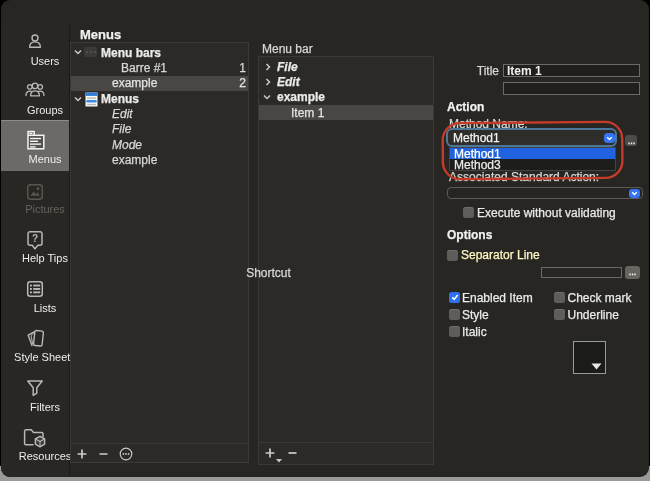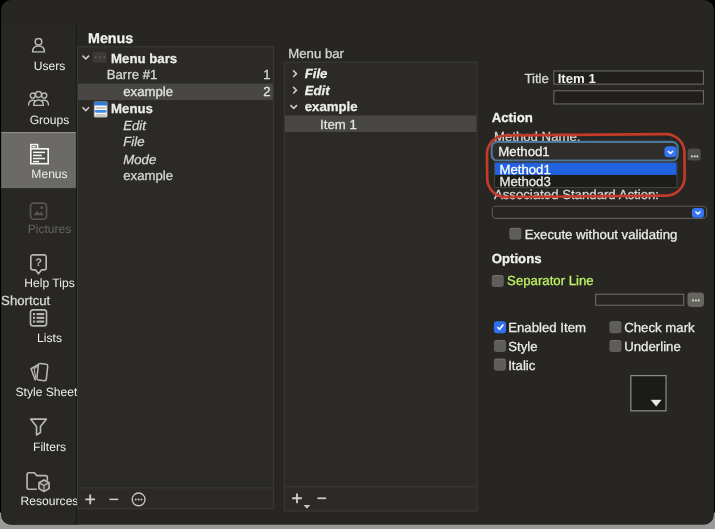--- a/index.html
+++ b/index.html
@@ -105,21 +105,21 @@
   <div class="box" style="left:69px;top:42px;width:179px;height:421px"></div>
   <div class="hl" style="left:70px;top:75.5px;width:177px;height:15.5px"></div>
   <svg class="ab" style="left:72px;top:48px" width="10" height="8" viewBox="0 0 10 8" fill="none" stroke="#c9c8c5" stroke-width="1.5">
       <path d="M2 2.5 l3 3 3-3"></path>
     </svg>
   <div class="ab" style="left:83px;top:47px;width:13px;height:10px;border-radius:2px;background:#3b3a37"></div>
   <div class="ab" style="left:85px;top:51px;width:2px;height:2px;border-radius:50%;background:#595855"></div>
   <div class="ab" style="left:89px;top:51px;width:2px;height:2px;border-radius:50%;background:#595855"></div>
   <div class="ab" style="left:93px;top:51px;width:2px;height:2px;border-radius:50%;background:#595855"></div>
   <div class="lbl" style="left:100px;top:45.5px;font-weight:bold;color:#ebebe9">Menu bars</div>
-  <div class="lbl" style="left:96px;top:60.5px">Barre #1</div>
+  <div class="lbl" style="left:120px;top:60.5px">Barre #1</div>
   <div class="lbl" style="left:0;top:60.5px;width:245px;text-align:right">1</div>
   <div class="lbl" style="left:111px;top:76px;color:#e4e4e2">example</div>
   <div class="lbl" style="left:0;top:76px;width:245px;text-align:right;color:#e4e4e2">2</div>
   <svg class="ab" style="left:72px;top:95px" width="10" height="8" viewBox="0 0 10 8" fill="none" stroke="#c9c8c5" stroke-width="1.5">
       <path d="M2 2.5 l3 3 3-3"></path>
     </svg>
   <svg class="ab" style="left:84px;top:92px" width="13" height="15" viewBox="0 0 13 15">
     <rect x="0.5" y="0.5" width="12" height="14" rx="1" fill="#fbfbfb" stroke="#8f8e8b"></rect>
     <rect x="0.5" y="0.5" width="12" height="3.4" fill="#2e7cd6"></rect>
     <rect x="2" y="5.4" width="9" height="1.4" fill="#b9b9b9"></rect>
@@ -201,22 +201,22 @@
   <div class="ab" style="left:627.5px;top:188.5px;width:11px;height:9.5px;border-radius:3px;background:#3574f2"></div>
   <svg class="ab" style="left:629.5px;top:190.5px" width="7" height="5" viewBox="0 0 7 5" fill="none" stroke="#fff" stroke-width="1.4">
       <path d="M1.2 1.2 l2.3 2.3 2.3-2.3"></path>
     </svg>
 
   <div class="cb" style="left:462px;top:207px"></div>
   <div class="lbl" style="left:476px;top:205.5px;color:#ebebe9">Execute without validating</div>
 
   <div class="lbl" style="left:446px;top:228px;font-weight:bold;color:#f1f1ef">Options</div>
   <div class="cb" style="left:446px;top:249.5px"></div>
-  <div class="lbl" style="left:460px;top:247.5px;color:#bef264">Separator Line</div>
-  <div class="lbl" style="left:0;top:266px;width:535px;text-align:left">Shortcut</div>
+  <div class="lbl" style="left:460px;top:247.5px;color:#fef9c3">Separator Line</div>
+  <div class="lbl" style="left:0;top:266px;width:535px;text-align:center">Shortcut</div>
   <div class="field" style="left:540px;top:266.5px;width:81px;height:11.5px;background:transparent"></div>
   <div class="ab" style="left:624px;top:266px;width:15px;height:12.5px;border-radius:3px;background:#66655f"></div>
   <div class="lbl" style="left:627.5px;top:263.5px;font-size:11px;color:#eee;letter-spacing:-.5px">...</div>
 
   <div class="ab" style="left:448px;top:292px;width:11px;height:11px;border-radius:2.5px;background:#2d71f0"></div>
   <svg class="ab" style="left:449.5px;top:294px" width="8" height="7" viewBox="0 0 8 7" fill="none" stroke="#fff" stroke-width="1.5">
       <path d="M1.2 3.4 l2 2 3.4-4.4"></path>
     </svg>
   <div class="lbl" style="left:461px;top:290.5px;color:#ebebe9">Enabled Item</div>
   <div class="cb" style="left:553px;top:292px"></div>

